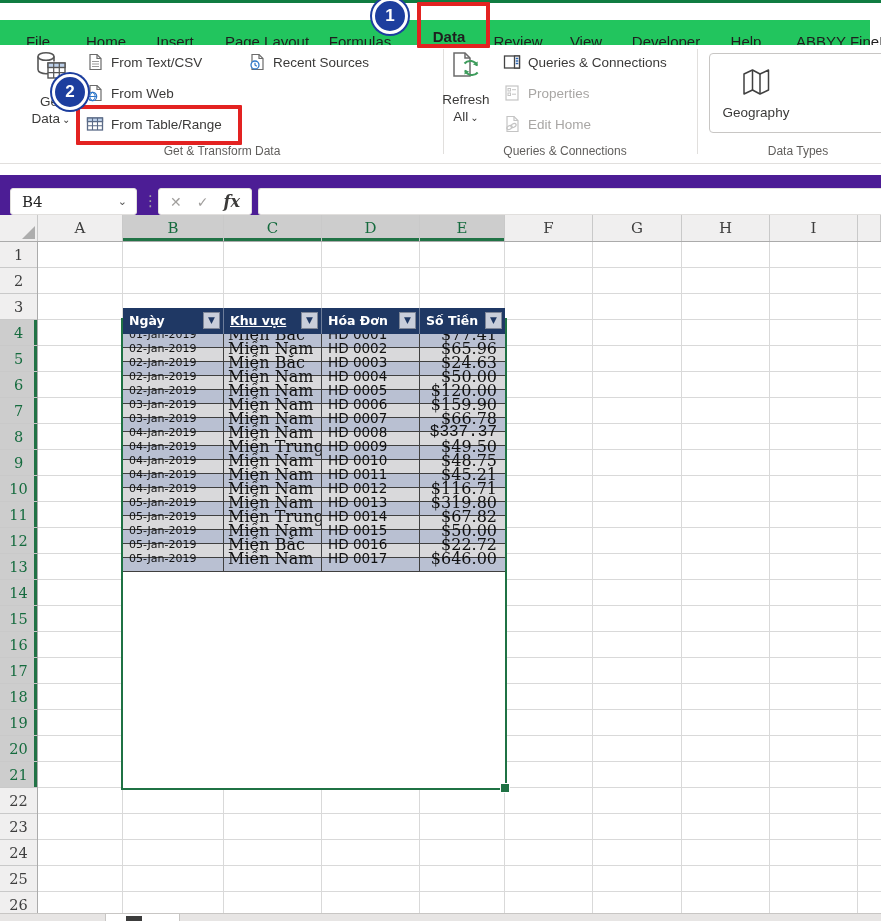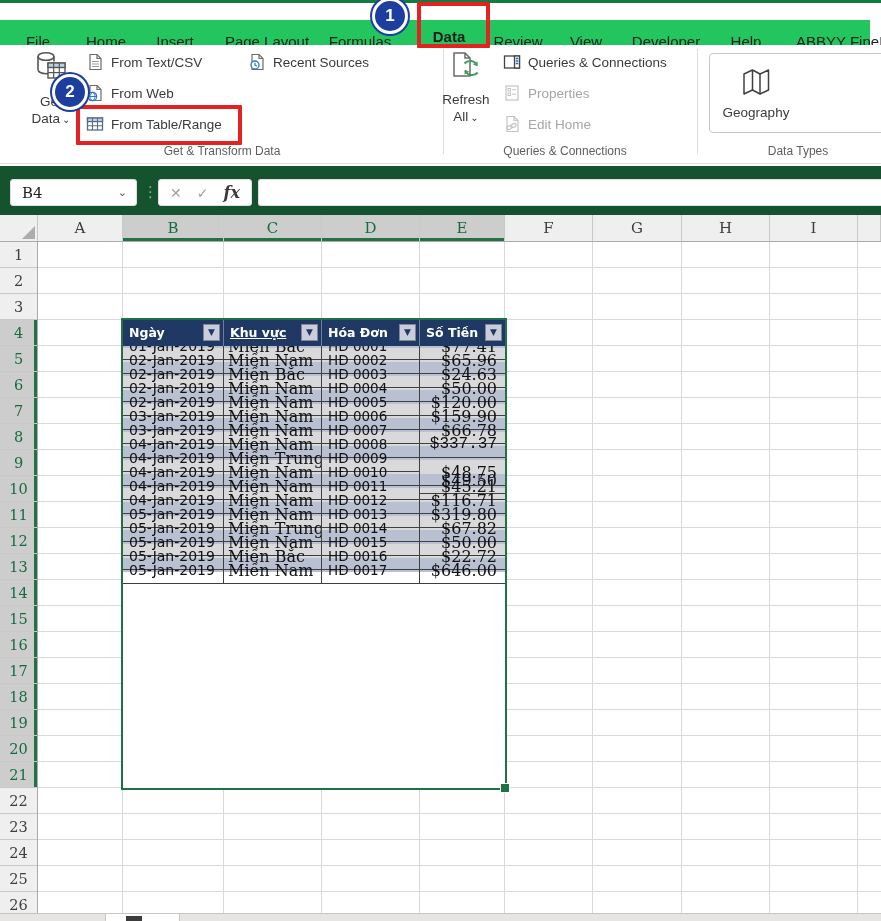--- a/index.html
+++ b/index.html
@@ -35,21 +35,21 @@
   .sm-btn.disabled{color:#A8A6A4;}
   .sm-btn.disabled svg{opacity:.5;}
 
   .gallery{position:absolute;left:709px;top:8px;width:190px;height:78px;background:#fff;
            border:1px solid #C8C6C4;border-radius:4px;display:flex;}
   .gal-item{width:92px;display:flex;flex-direction:column;align-items:center;justify-content:center;
             font-size:13.5px;color:#3B3A39;}
   .gal-item svg{margin-bottom:4px;}
 
   
-  .fbar{left:0;top:166px;width:881px;height:52px;background:#14532d;border-bottom:1px solid #CFCDCB;box-sizing:border-box;}
+  .fbar{left:0;top:175px;width:881px;height:52px;background:#4c1d95;border-bottom:1px solid #CFCDCB;box-sizing:border-box;}
   .name-box{position:absolute;left:10px;top:13px;width:127px;height:27px;background:#fff;
             border:1px solid #E1DFDD;border-radius:3px;box-sizing:border-box;
             display:flex;align-items:center;font-family:"DejaVu Serif","Liberation Serif",serif;
             font-size:15px;color:#222;padding-left:11px;}
   .name-box .nb-chev{margin-left:auto;margin-right:9px;font-family:"Liberation Sans",sans-serif;
             font-size:11px;color:#555;}
   .grip{position:absolute;left:143px;top:17px;font-size:15px;color:#A0A0A0;letter-spacing:-2px;}
   .fx-box{position:absolute;left:158px;top:13px;width:94px;height:27px;background:#fff;
           border:1px solid #E1DFDD;border-radius:3px;box-sizing:border-box;
           display:flex;align-items:center;justify-content:space-between;padding:0 11px;}
@@ -77,34 +77,34 @@
   .row-h.sel{background:#CDCDCD;color:#156B3E;box-shadow:inset -3px 0 0 #217346;}
 
   
   .grid-area{left:38px;top:242px;width:843px;height:671px;background:#fff;overflow:hidden;z-index:1;
      background-image:repeating-linear-gradient(to bottom,transparent 0,transparent 25px,#D9D9D9 25px,#D9D9D9 26px);}
   .v-line{position:absolute;top:0;width:1px;height:100%;background:#D9D9D9;}
 
   
   .excel-table{left:123px;top:320px;width:382px;height:468px;z-index:3;
                box-shadow:0 0 0 2px #1F7244;background:#fff;}
-  .xt-row{display:flex;height:14px;}
+  .xt-row{display:flex;height:14px;align-items:flex-end;}
   .xt-cell{box-sizing:border-box;height:26px;line-height:25px;overflow:hidden;white-space:nowrap;}
   .xt-head .xt-cell{background:#1F3864;color:#fff;font-family:"DejaVu Sans",sans-serif;
                     font-weight:bold;font-size:12.5px;padding-left:6px;position:relative;
                     border-right:1px solid rgba(255,255,255,.35);}
   .xt-head .xt-cell:last-child{border-right:none;}
   .filter-btn{position:absolute;right:3px;top:4px;width:17px;height:17px;background:#C9CEDA;
               border:1px solid #7F8798;box-sizing:border-box;display:flex;align-items:center;justify-content:center;
               color:#1F3864;font-size:9px;line-height:1;font-weight:normal;}
   .xt-body .xt-cell{border-right:1px solid #3F3F3F;border-bottom:1px solid #3F3F3F;color:#111;}
   .xt-body .xt-row .xt-cell:last-child{border-right:none;}
   .band-d{background:#B9C0D2;}
   .band-l{background:#D9D9DB;}
-  .c0{font-family:"DejaVu Sans",sans-serif;font-size:14px;padding-left:6px;}
+  .c0{font-family:"DejaVu Sans",sans-serif;font-size:11px;padding-left:6px;}
   .c1{font-family:"DejaVu Serif","Liberation Serif",serif;font-size:16px;padding-left:4px;}
   .c2{font-family:"DejaVu Sans",sans-serif;font-size:13.5px;padding-left:6px;}
   .c3{font-family:"DejaVu Serif","Liberation Serif",serif;font-size:16px;text-align:right;padding-right:8px;}
   .fill-handle{position:absolute;right:-5px;bottom:-5px;width:8px;height:8px;background:#1F7244;
                border:1.5px solid #fff;z-index:5;}
 
   
   .tabbar{left:0;top:913px;width:881px;height:8px;background:#E7E5E4;border-top:1px solid #C8C6C4;box-sizing:border-box;z-index:6;}
   .sheet-tab{position:absolute;left:105px;top:0;width:75px;height:8px;background:#fff;
              border-left:1px solid #C8C6C4;border-right:1px solid #C8C6C4;box-sizing:border-box;}

